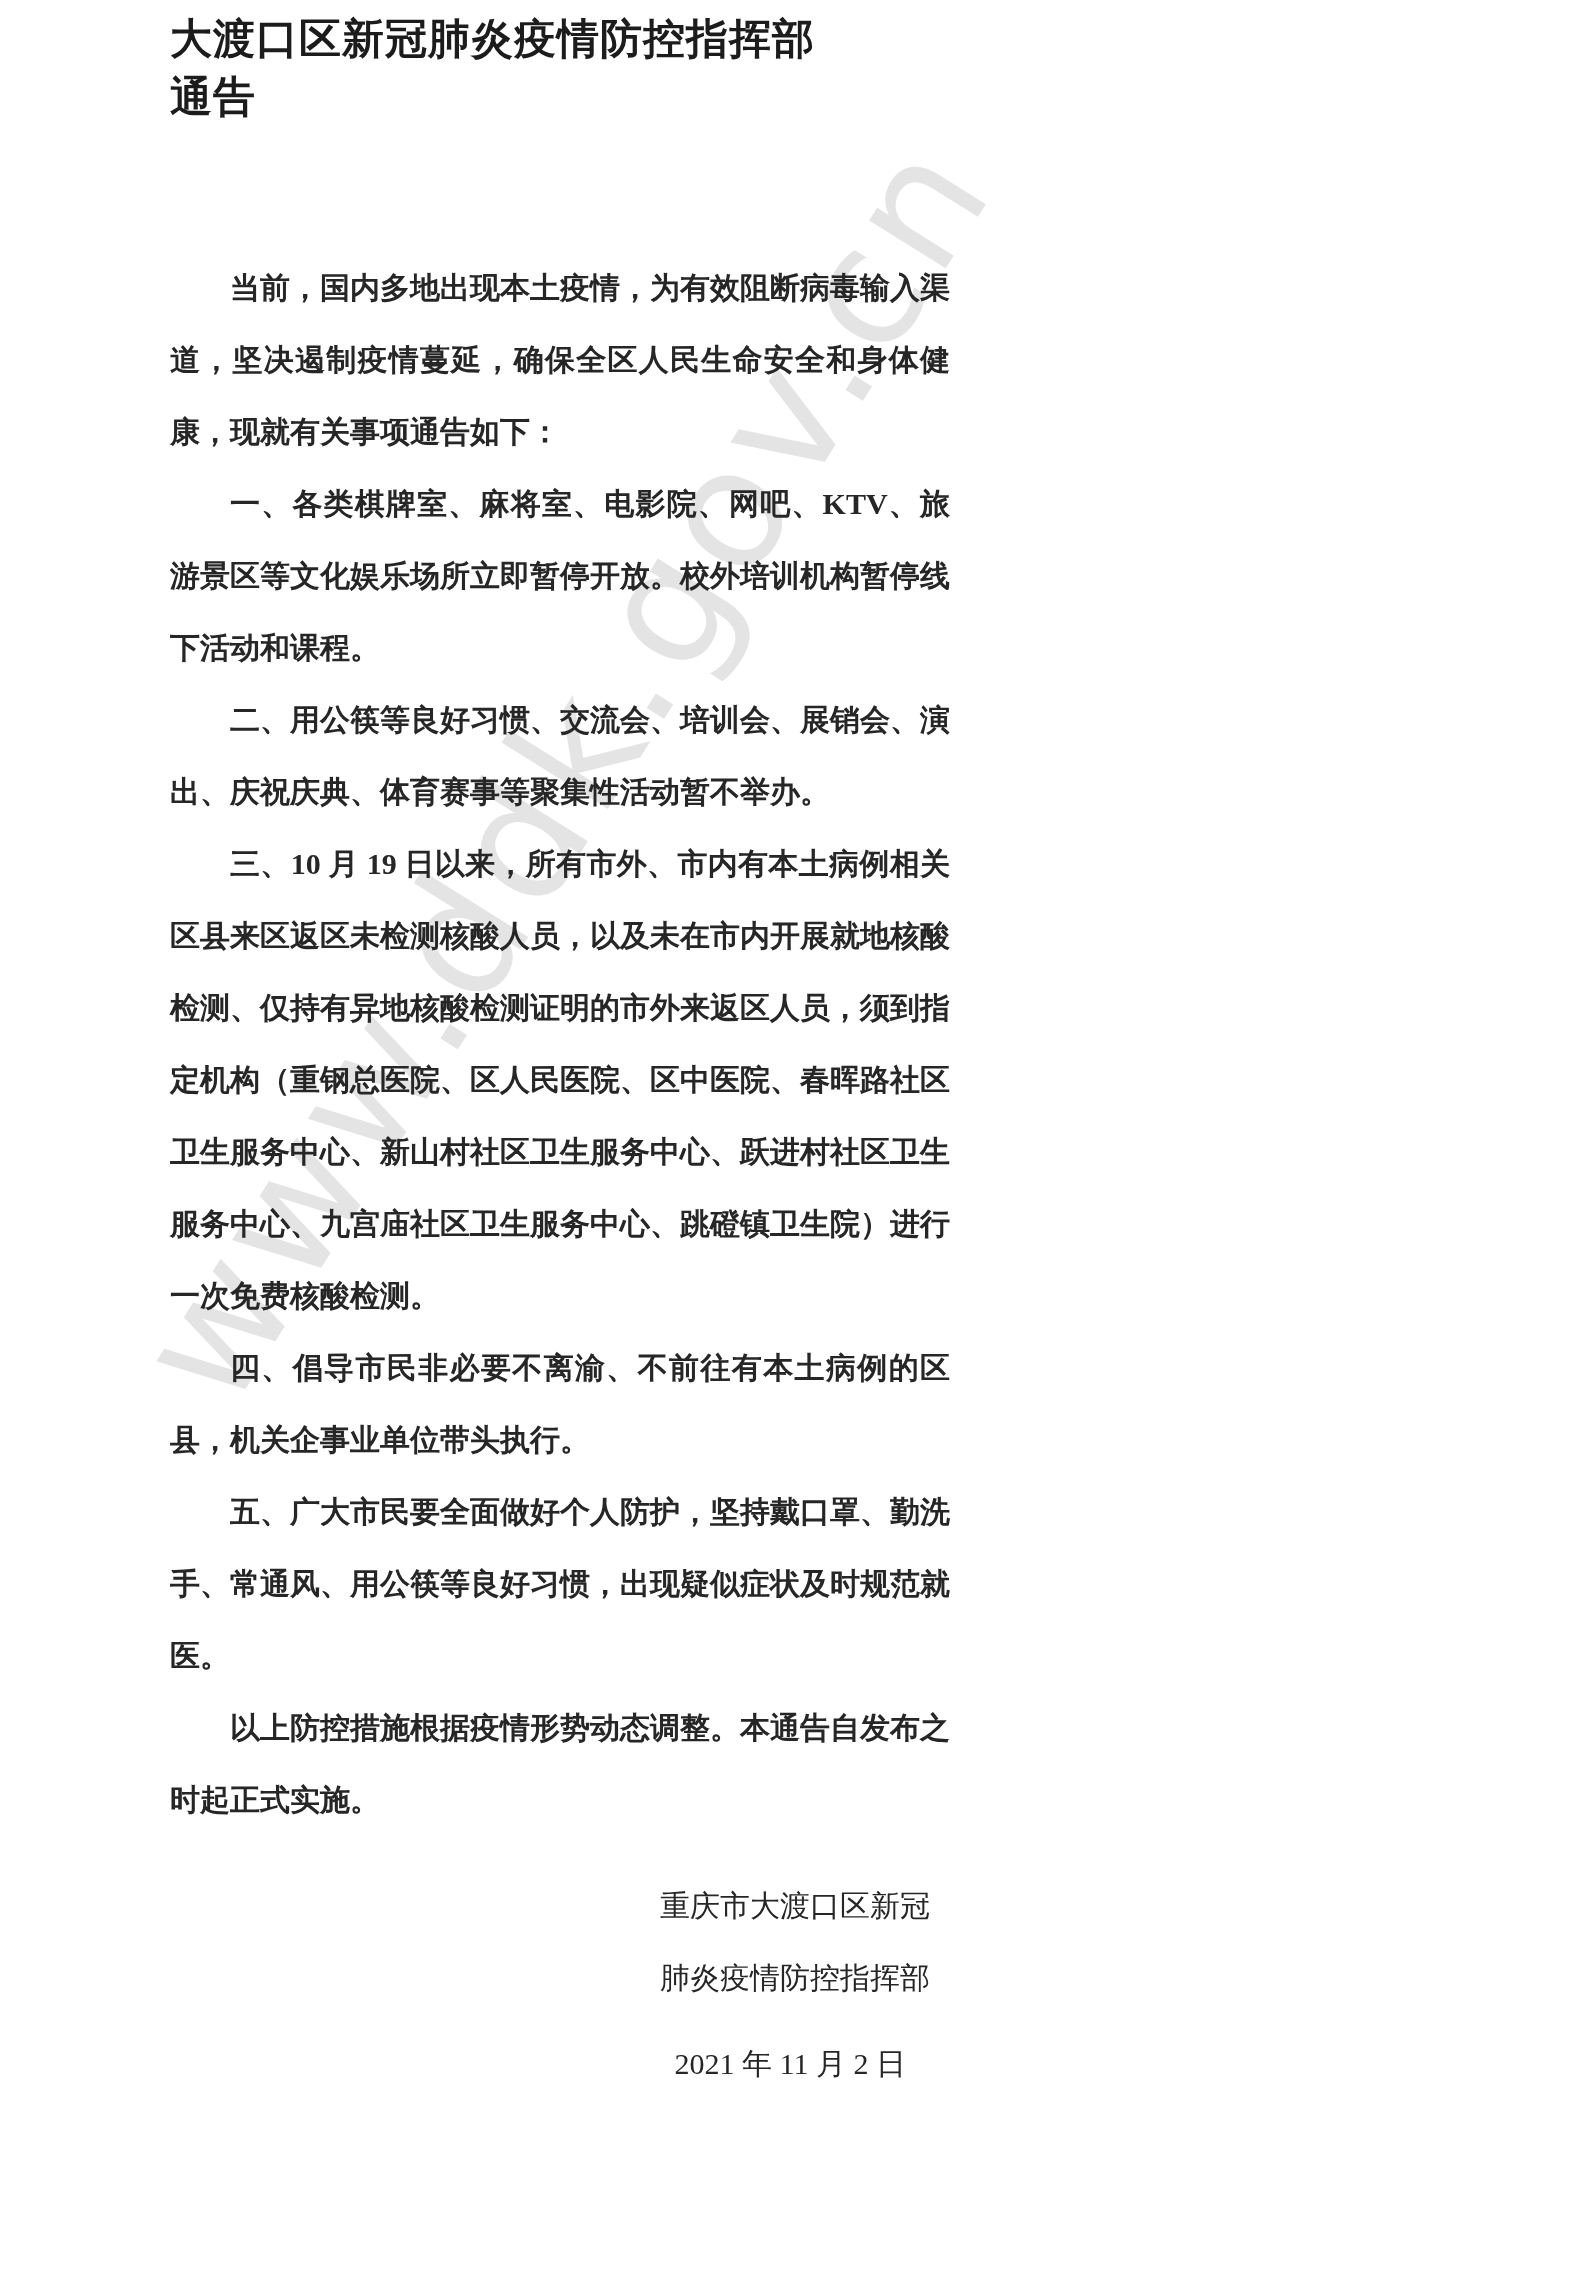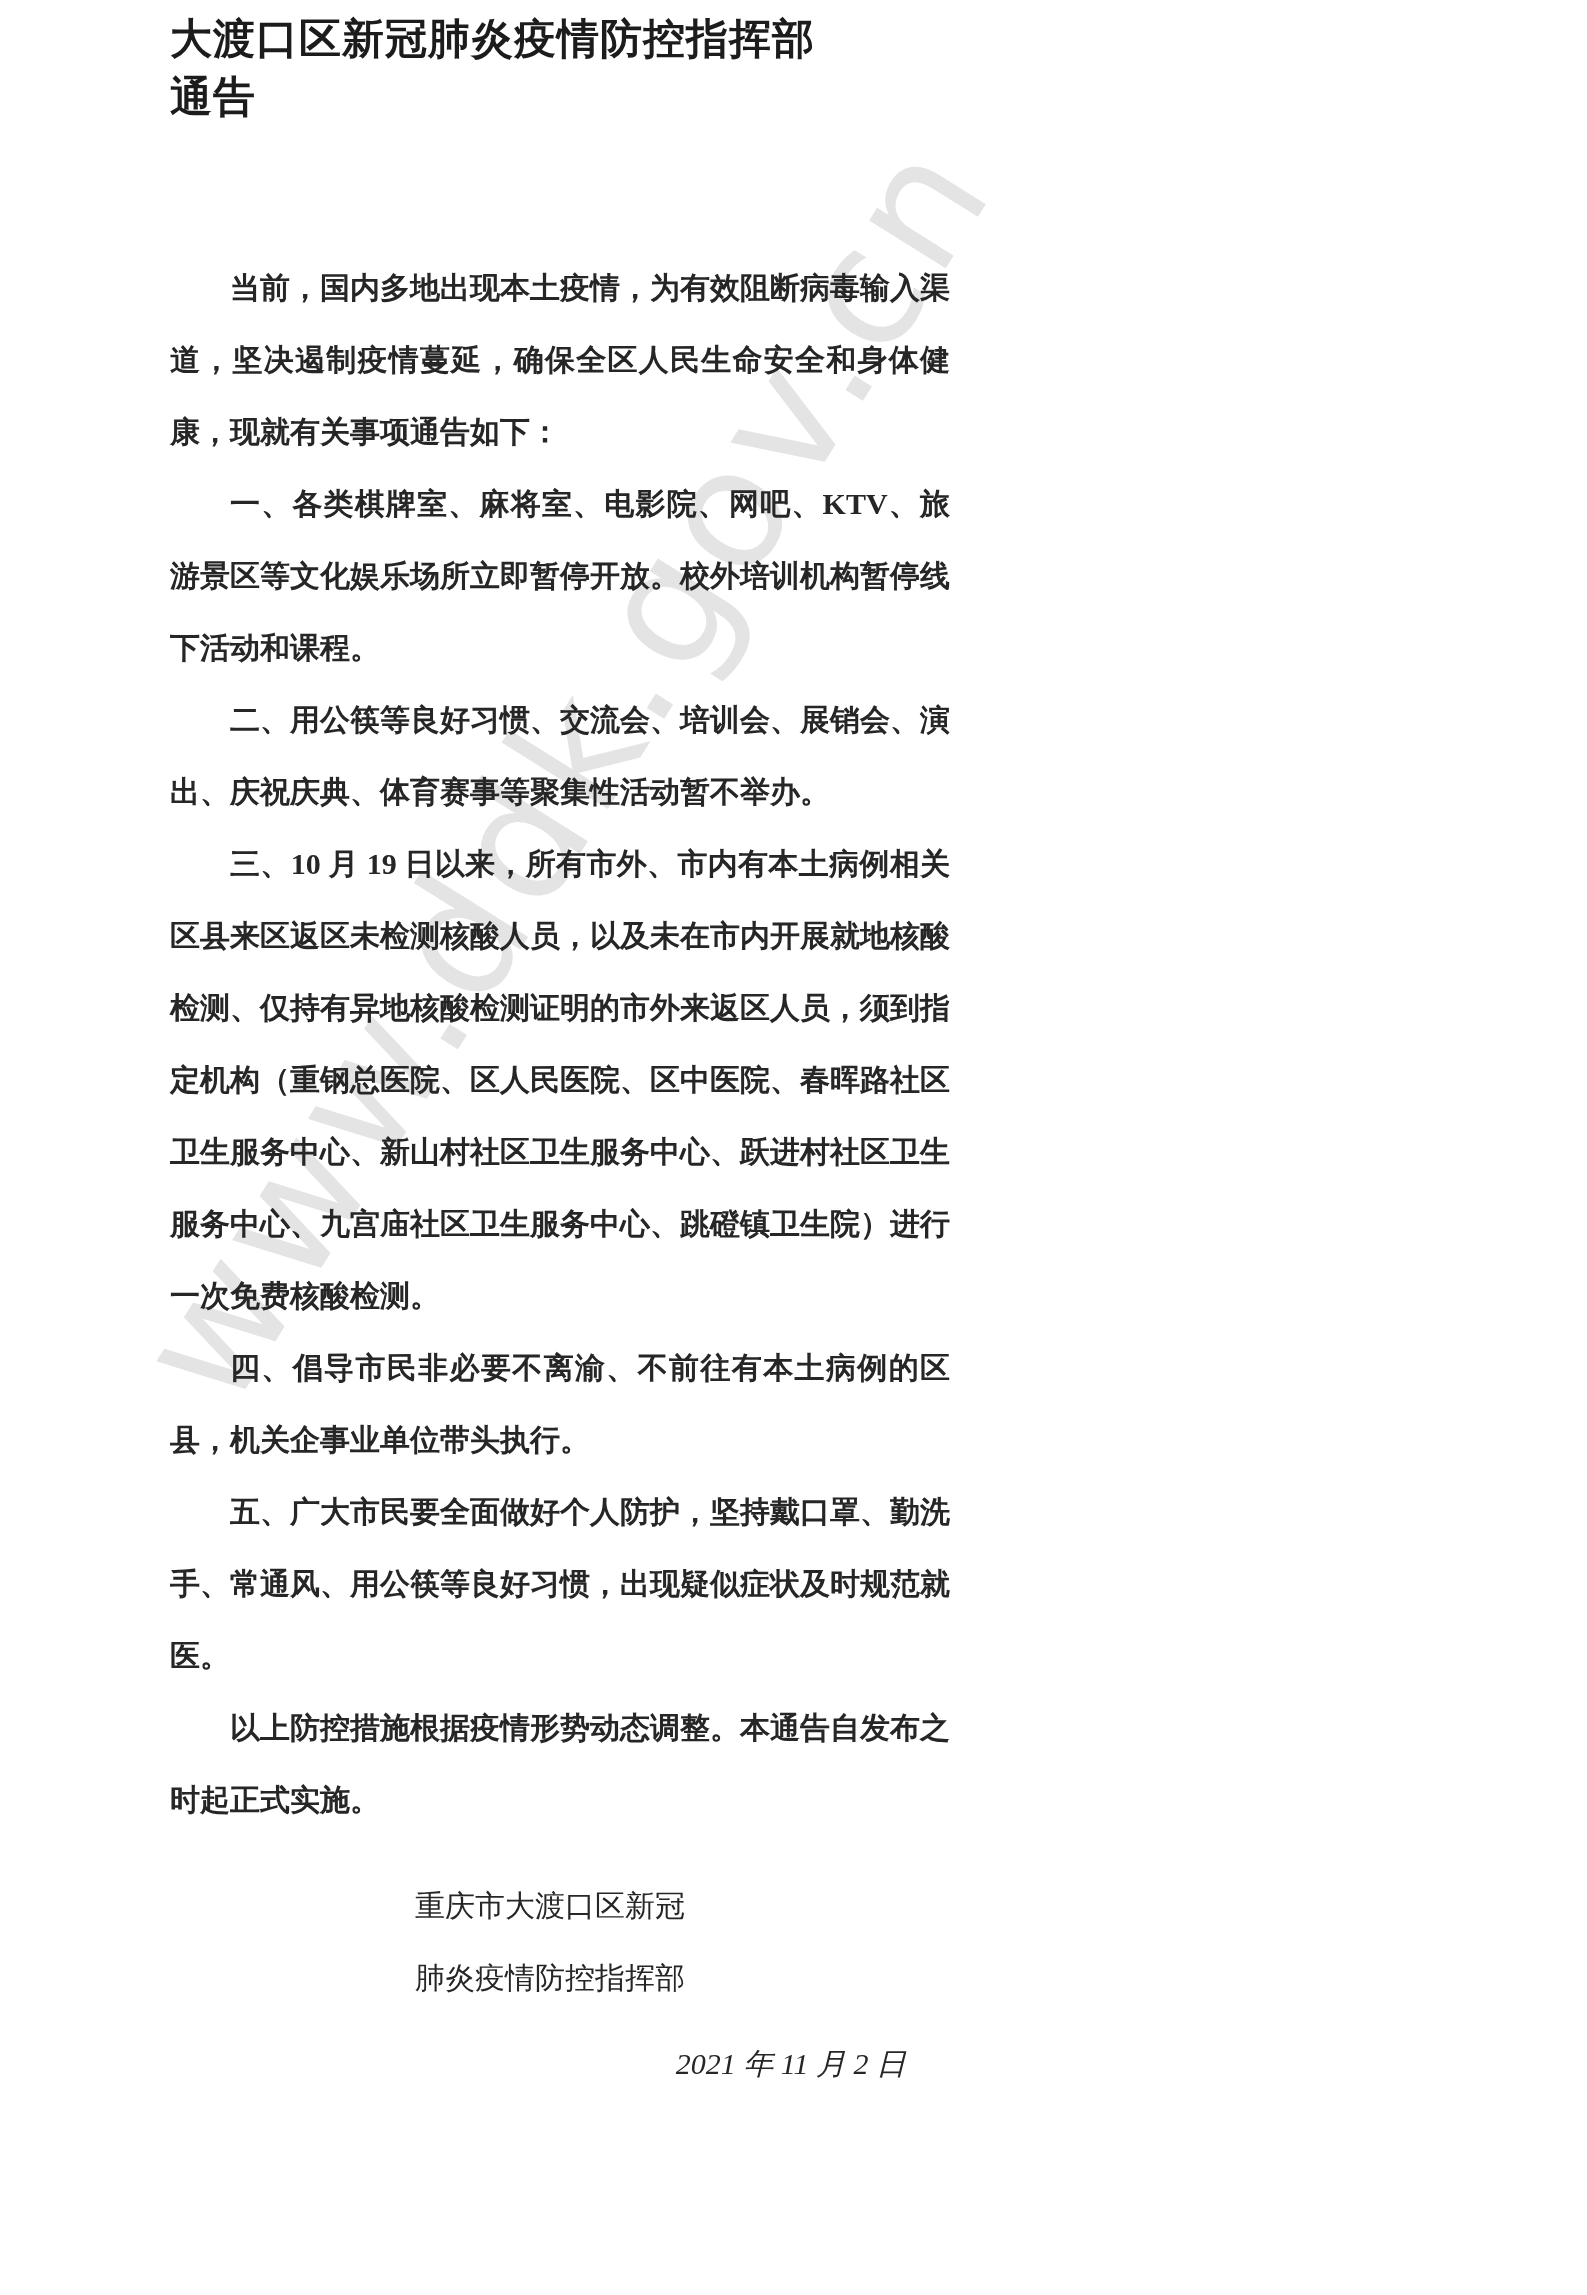--- a/index.html
+++ b/index.html
@@ -59,26 +59,24 @@
   }
   .signature {
     margin-top: 34px;
     font-size: 30px;
     line-height: 72px;
     text-align: right;
     color: #262626;
   }
   .signature .sig-line {
     padding-right: 20px;
-    text-align: center;
   }
   .signature .sig-date {
     padding-right: 44px;
     margin-top: 14px;
-    font-style: italic;
   }
 </style>
 </head>
 <body>
 
 <div class="page">
 
   <div class="watermark">www.ddk.gov.cn</div>
 
   <div class="doc">

